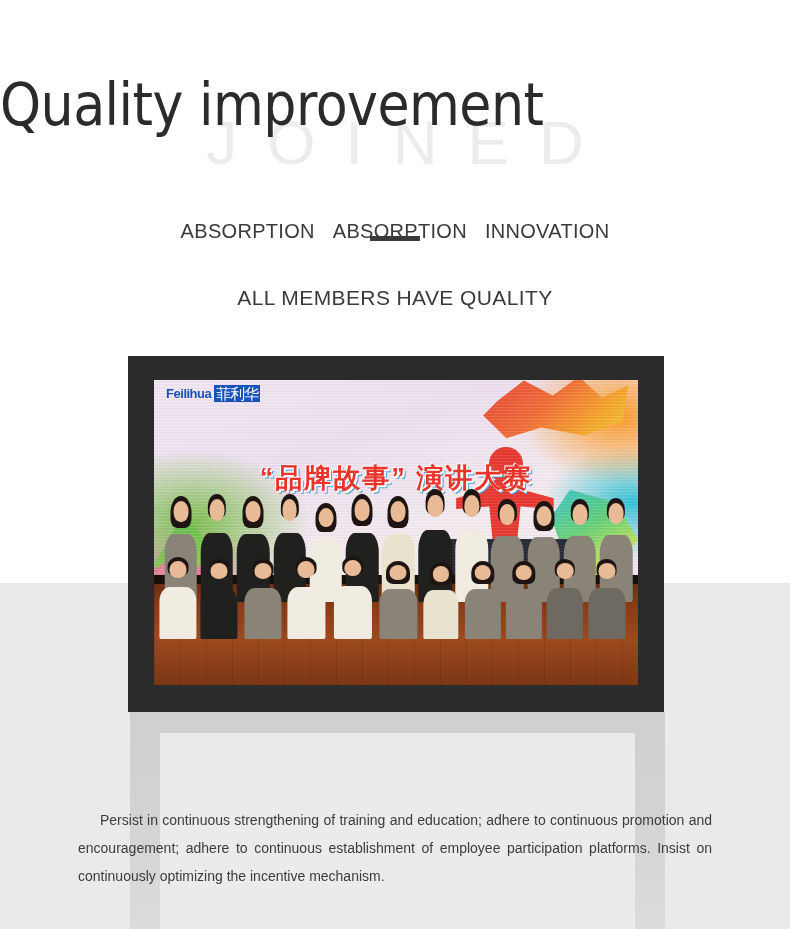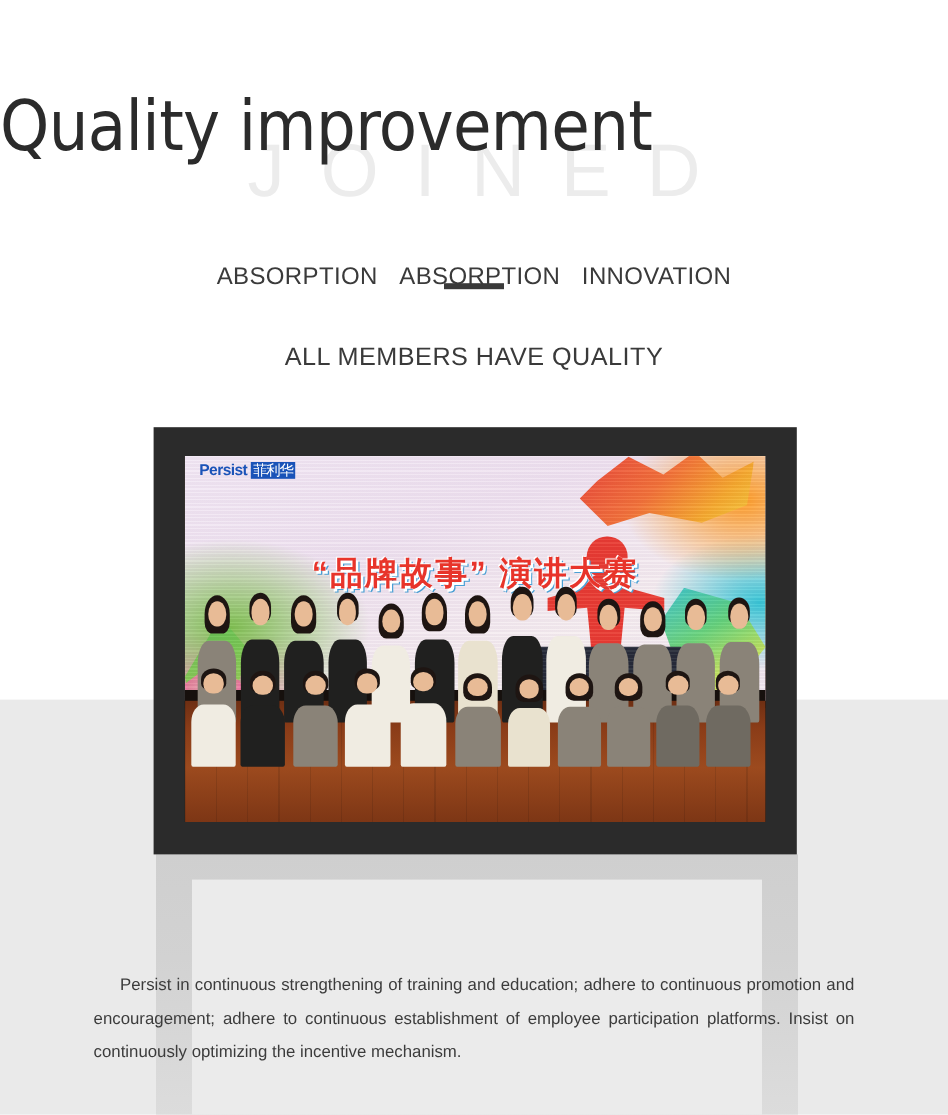--- a/index.html
+++ b/index.html
@@ -270,21 +270,21 @@
   }
   .logo-text {
     font-size: 13px;
     font-weight: bold;
     color: #1a53b8;
     font-family: "Liberation Sans", sans-serif;
     letter-spacing: -0.5px;
     line-height: 1;
   }
   .logo-cn {
-    font-size: 12px;
+    font-size: 15px;
     color: #ffffff;
     background: #1a53b8;
     padding: 1px 2px;
     line-height: 1;
     letter-spacing: -1px;
   }
 
   .banner-line {
     position: absolute;
     width: 100%;
@@ -420,21 +420,21 @@
     <div class="hero-body"></div>
   </div>
 
   <div class="podium">
     <div class="podium-logo"></div>
   </div>
 
   <div class="led-scan"></div>
 
   <div class="logo-badge">
-    <span class="logo-text">Persist</span>
+    <span class="logo-text">Feilihua</span>
     <span class="logo-cn">菲利华</span>
   </div>
 
   <div class="banner-line banner-line-2">“品牌故事” 演讲大赛</div>
 
   <div class="stage-dark-strip"></div>
   <div class="photo-floor"></div>
 
   <div class="crowd" id="crowd">
       <div class="person" style="left: 2%; width: 7%; height: 62%; bottom: 22%;">

